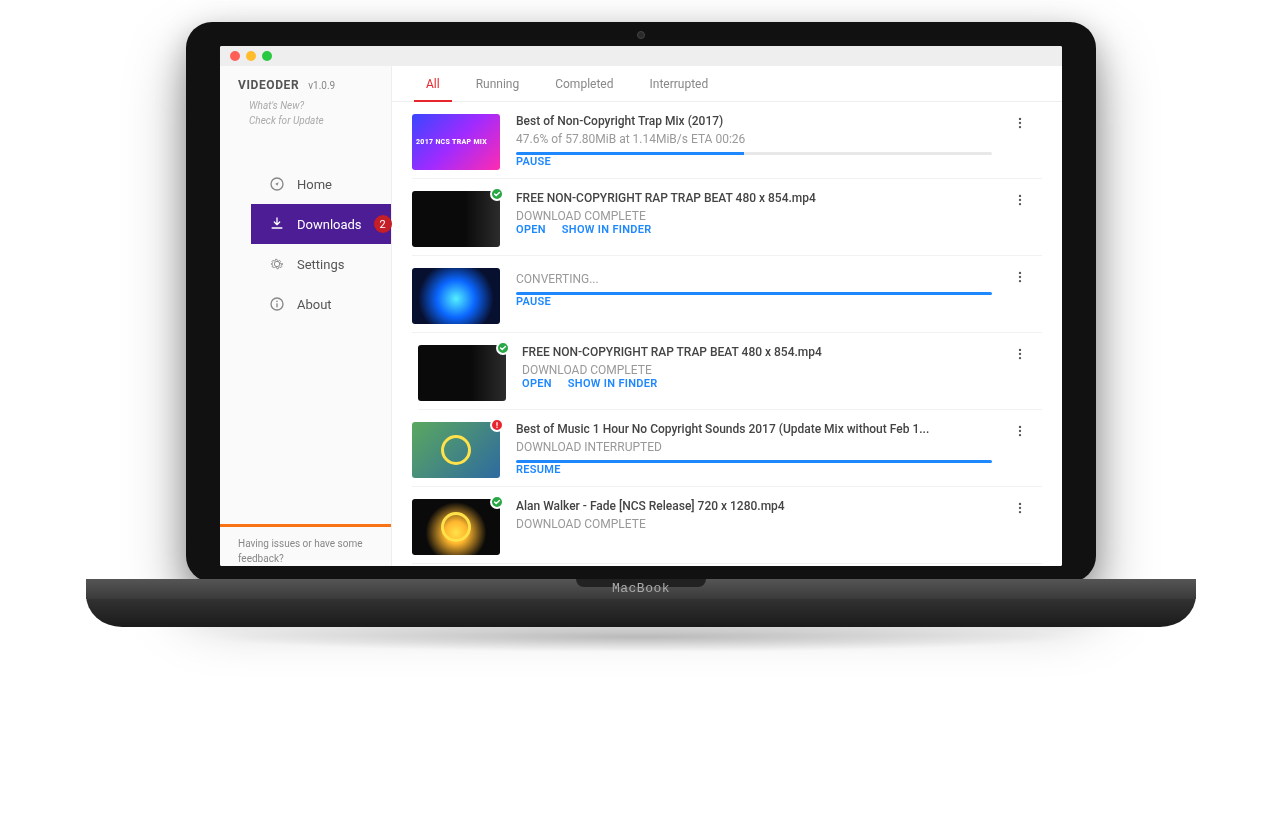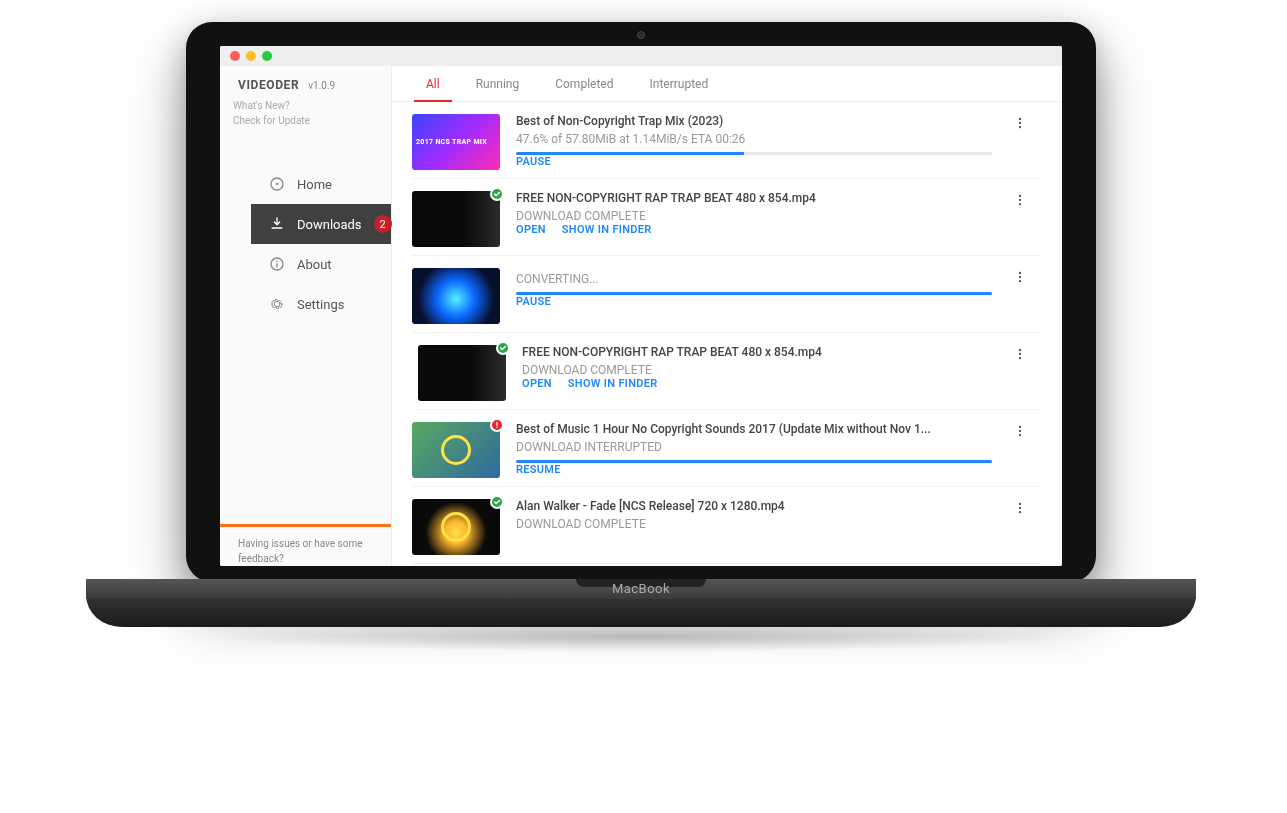--- a/index.html
+++ b/index.html
@@ -4,38 +4,38 @@
 <style>
 *{margin:0;padding:0;box-sizing:border-box;font-family:-apple-system,BlinkMacSystemFont,"Segoe UI",Roboto,sans-serif;}
 html,body{width:1287px;height:813px;background:#fff;}
 .stage{width:1287px;height:707px;position:relative;background:#fff;}
 .laptop{position:absolute;left:186px;top:22px;width:910px;height:614px;}
 .screen-bezel{position:absolute;left:0;top:0;width:910px;height:560px;background:#111;border-radius:26px;box-shadow:0 30px 60px rgba(0,0,0,.35),0 10px 30px rgba(0,0,0,.25);}
 .camera{position:absolute;left:50%;top:9px;transform:translateX(-50%);width:8px;height:8px;border-radius:50%;background:#2a2a2a;border:1px solid #444;}
 .screen{position:absolute;left:34px;top:24px;right:34px;bottom:16px;background:#fff;border-radius:2px;overflow:hidden;}
 .base{position:absolute;left:-100px;right:-100px;top:557px;height:48px;background:linear-gradient(to bottom,#444 0%,#2e2e2e 50%,#1b1b1b 100%);border-bottom-left-radius:36px 32px;border-bottom-right-radius:36px 32px;}
 .base::before{content:"";position:absolute;left:0;right:0;top:0;height:20px;background:linear-gradient(to bottom,#555,#3a3a3a);}
-.base-label{position:absolute;left:0;right:0;top:2px;text-align:center;color:#aaa;font-size:13px;letter-spacing:.5px;font-weight:400;}
+.base-label{position:absolute;left:0;right:0;top:2px;text-align:center;color:#aaa;font-size:13px;letter-spacing:.5px;font-weight:400;font-family:Liberation Mono, monospace;}
 .notch{position:absolute;left:50%;transform:translateX(-50%);top:0;width:130px;height:8px;background:#222;border-bottom-left-radius:8px;border-bottom-right-radius:8px;}
 .shadow{position:absolute;left:20px;right:20px;top:600px;height:30px;background:radial-gradient(ellipse at center,rgba(0,0,0,.22) 0%,rgba(0,0,0,0) 70%);}
 
 .titlebar{height:20px;background:#eee;display:flex;align-items:center;padding-left:10px;gap:6px;}
 .dot{width:10px;height:10px;border-radius:50%;}
 .dot.red{background:#ff5f57;}.dot.yellow{background:#ffbd2e;}.dot.green{background:#28c840;}
 
 .app{display:flex;height:calc(100% - 20px);font-size:12px;color:#333;}
 .sidebar{width:172px;min-width:172px;background:#fafafa;border-right:1px solid #eee;display:flex;flex-direction:column;}
 .sb-head{padding:12px 18px 6px;}
 .sb-title{font-size:12px;font-weight:700;letter-spacing:.6px;color:#555;display:inline-block;}
 .sb-ver{font-size:10px;color:#888;margin-left:6px;}
-.sb-links{padding:0 13px 8px;}
+.sb-links{padding:0 29px 8px;font-style:italic;}
 .sb-link{display:block;font-size:10px;color:#aaa;line-height:1.5;}
 .nav{margin-top:28px;margin-left:31px;}
 .nav-item{display:flex;align-items:center;gap:12px;height:40px;padding:0 18px;font-size:13px;color:#555;}
-.nav-item.active{background:#404040;color:#fff;}
+.nav-item.active{background:#4c1d95;color:#fff;}
 .nav-item .icon{width:16px;height:16px;display:flex;align-items:center;justify-content:center;}
 .nav-item .icon svg{width:16px;height:16px;}
 .badge{background:#c41f26;color:#fff;font-size:11px;min-width:18px;height:18px;border-radius:9px;display:flex;align-items:center;justify-content:center;margin-left:auto;padding:0 6px;}
 .sb-footer{margin-top:auto;border-top:3px solid #f97316;padding:10px 18px 0;}
 .sb-footer-text{font-size:10px;color:#888;line-height:1.45;}
 
 .content{flex:1;display:flex;flex-direction:column;background:#fff;}
 .tabs{display:flex;gap:28px;padding:0 30px;border-bottom:1px solid #eee;height:36px;align-items:flex-end;}
 .tab{font-size:12px;color:#888;padding:10px 4px;cursor:pointer;position:relative;margin-top:40px;}
 .tab.active{color:#e8252d;}
@@ -100,35 +100,35 @@
                   <svg viewBox="0 0 24 24" fill="#fff">
                       <path d="M12 3v10m0 0l-4-4m4 4l4-4" stroke="#fff" stroke-width="2" fill="none" stroke-linecap="round"></path>
                       <path d="M4 17h16v2H4z"></path>
                     </svg>
                 </span>
                 <span>Downloads</span>
                 <span class="badge">2</span>
               </div>
               <div class="nav-item">
                 <span class="icon">
+                  <svg viewBox="0 0 24 24" fill="#888">
+                      <path d="M12 8a4 4 0 100 8 4 4 0 000-8zm9 4l-2 .5-.7 1.7 1 1.8-1.4 1.4-1.8-1-1.7.7-.5 2h-2l-.5-2-1.7-.7-1.8 1L4.5 16l1-1.8L4.8 12.5 3 12l1.8-.5.7-1.7-1-1.8L5.9 6.6l1.8 1 1.7-.7.5-2h2l.5 2 1.7.7 1.8-1 1.4 1.4-1 1.8.7 1.7z" fill="none" stroke="#888" stroke-width="1.4"></path>
+                    </svg>
+                </span>
+                <span>Settings</span>
+              </div>
+              <div class="nav-item">
+                <span class="icon">
                   <svg viewBox="0 0 24 24">
                       <circle cx="12" cy="12" r="9" fill="none" stroke="#888" stroke-width="2"></circle>
                       <circle cx="12" cy="8" r="1.2" fill="#888"></circle>
                       <rect x="11" y="11" width="2" height="6" fill="#888"></rect>
                     </svg>
                 </span>
                 <span>About</span>
-              </div>
-              <div class="nav-item">
-                <span class="icon">
-                  <svg viewBox="0 0 24 24" fill="#888">
-                      <path d="M12 8a4 4 0 100 8 4 4 0 000-8zm9 4l-2 .5-.7 1.7 1 1.8-1.4 1.4-1.8-1-1.7.7-.5 2h-2l-.5-2-1.7-.7-1.8 1L4.5 16l1-1.8L4.8 12.5 3 12l1.8-.5.7-1.7-1-1.8L5.9 6.6l1.8 1 1.7-.7.5-2h2l.5 2 1.7.7 1.8-1 1.4 1.4-1 1.8.7 1.7z" fill="none" stroke="#888" stroke-width="1.4"></path>
-                    </svg>
-                </span>
-                <span>Settings</span>
               </div>
             </div>
             <div class="sb-footer">
               <div class="sb-footer-text">Having issues or have some feedback?</div>
             </div>
           </div>
 
           <div class="content">
             <div class="tabs">
               <div class="tab active">All</div>
@@ -136,21 +136,21 @@
               <div class="tab">Completed</div>
               <div class="tab">Interrupted</div>
             </div>
             <div class="list" id="list">
                 <div class="row">
                   <div class="thumb-wrap">
                     <div class="thumb" style="background: linear-gradient(135deg, rgb(57, 70, 255) 0%, rgb(160, 43, 255) 50%, rgb(255, 43, 176) 100%);"></div>
                     <div style="position: absolute; left: 4px; top: 50%; transform: translateY(-50%); font-size: 7px; font-weight: 800; color: rgb(255, 255, 255); letter-spacing: 0.3px;">2017 NCS TRAP MIX</div>
                   </div>
                   <div class="rcol">
-                    <div class="rtitle">Best of Non-Copyright Trap Mix (2023)</div>
+                    <div class="rtitle">Best of Non-Copyright Trap Mix (2017)</div>
                     <div class="rstatus">47.6% of 57.80MiB at 1.14MiB/s ETA 00:26</div>
                     <div class="pbar">
                       <div class="fill" style="width: 48%;"></div>
                     </div>
                     <div class="actions">
                       <span class="actbtn">PAUSE</span>
                     </div>
                   </div>
                   <div class="menu-col">
                     <svg viewBox="0 0 24 24">
@@ -236,21 +236,21 @@
                     <div class="thumb" style="background: linear-gradient(135deg, rgb(90, 168, 95) 0%, rgb(47, 106, 160) 100%);"></div>
                     <div style="position: absolute; left: 50%; top: 50%; transform: translate(-50%, -50%); width: 30px; height: 30px; border: 3px solid rgb(255, 226, 74); border-radius: 50%;"></div>
                     <div class="status-badge err">
                       <svg viewBox="0 0 10 10">
                         <rect x="4.2" y="1.5" width="1.6" height="4.5" fill="#fff"></rect>
                         <rect x="4.2" y="7" width="1.6" height="1.6" fill="#fff"></rect>
                       </svg>
                     </div>
                   </div>
                   <div class="rcol">
-                    <div class="rtitle">Best of Music 1 Hour No Copyright Sounds 2017 (Update Mix without Nov 1...</div>
+                    <div class="rtitle">Best of Music 1 Hour No Copyright Sounds 2017 (Update Mix without Feb 1...</div>
                     <div class="rstatus">DOWNLOAD INTERRUPTED</div>
                     <div class="pbar">
                       <div class="fill" style="width: 100%;"></div>
                     </div>
                     <div class="actions">
                       <span class="actbtn">RESUME</span>
                     </div>
                   </div>
                   <div class="menu-col">
                     <svg viewBox="0 0 24 24">

